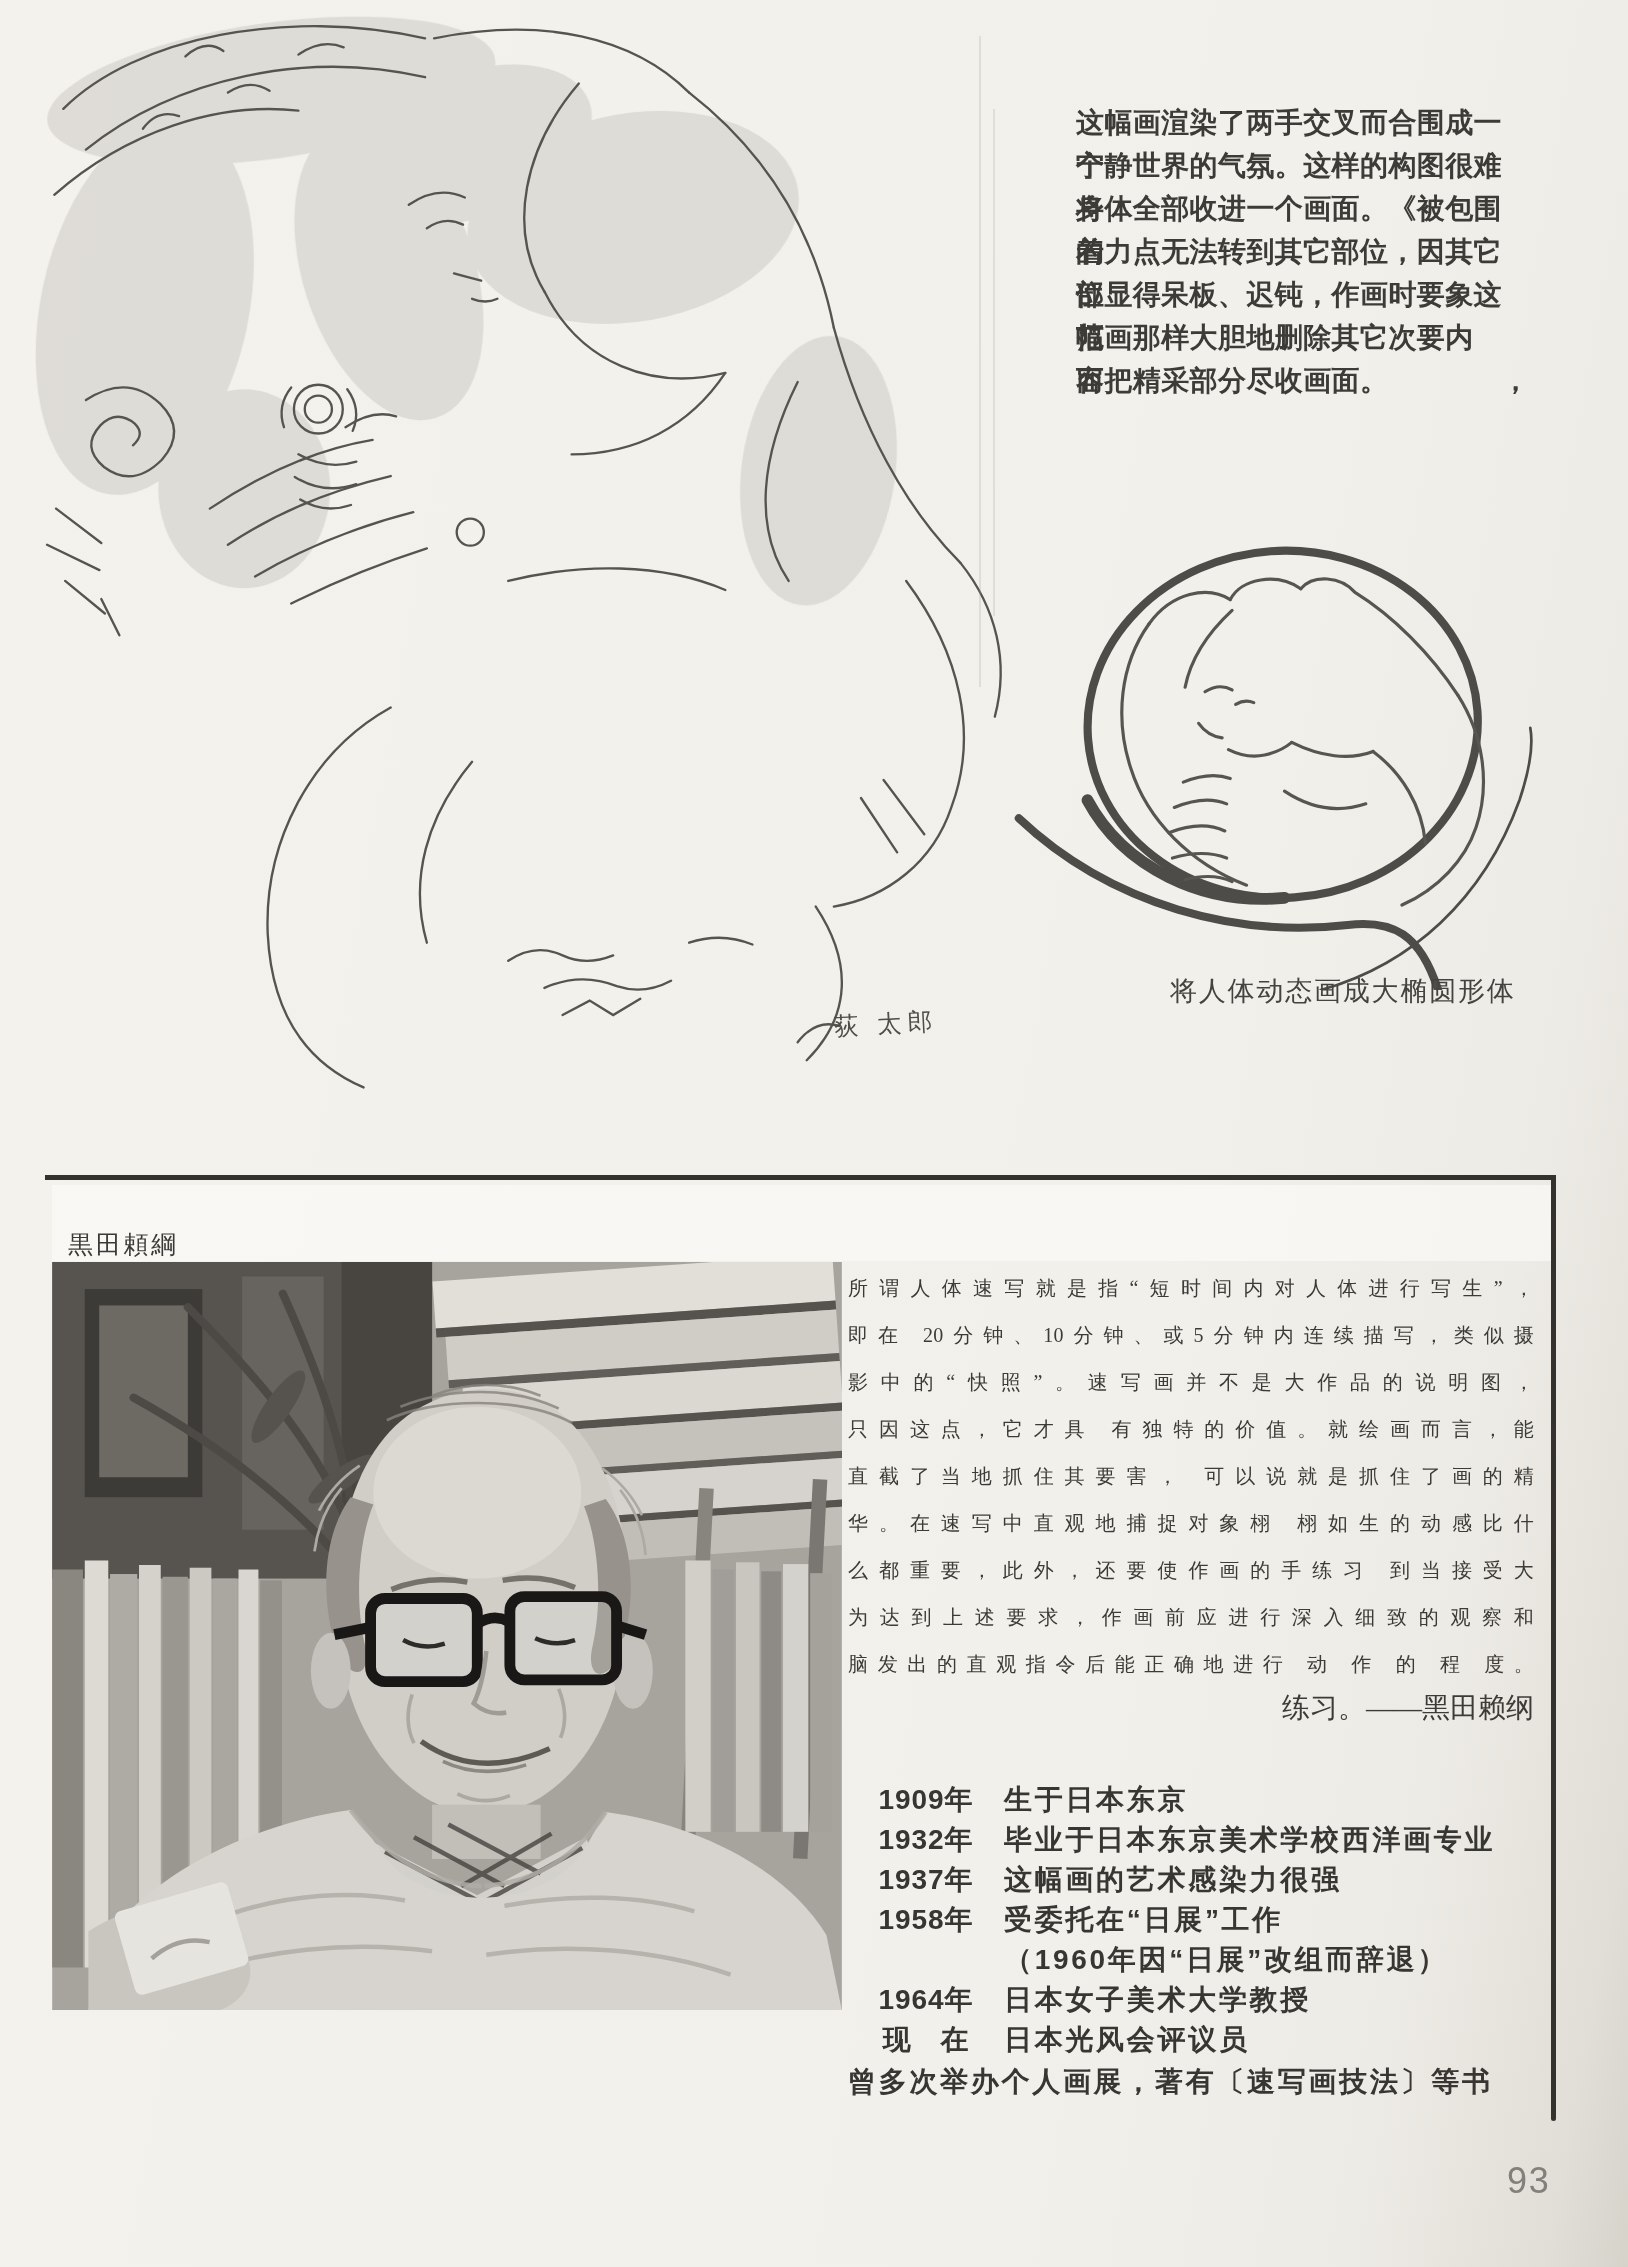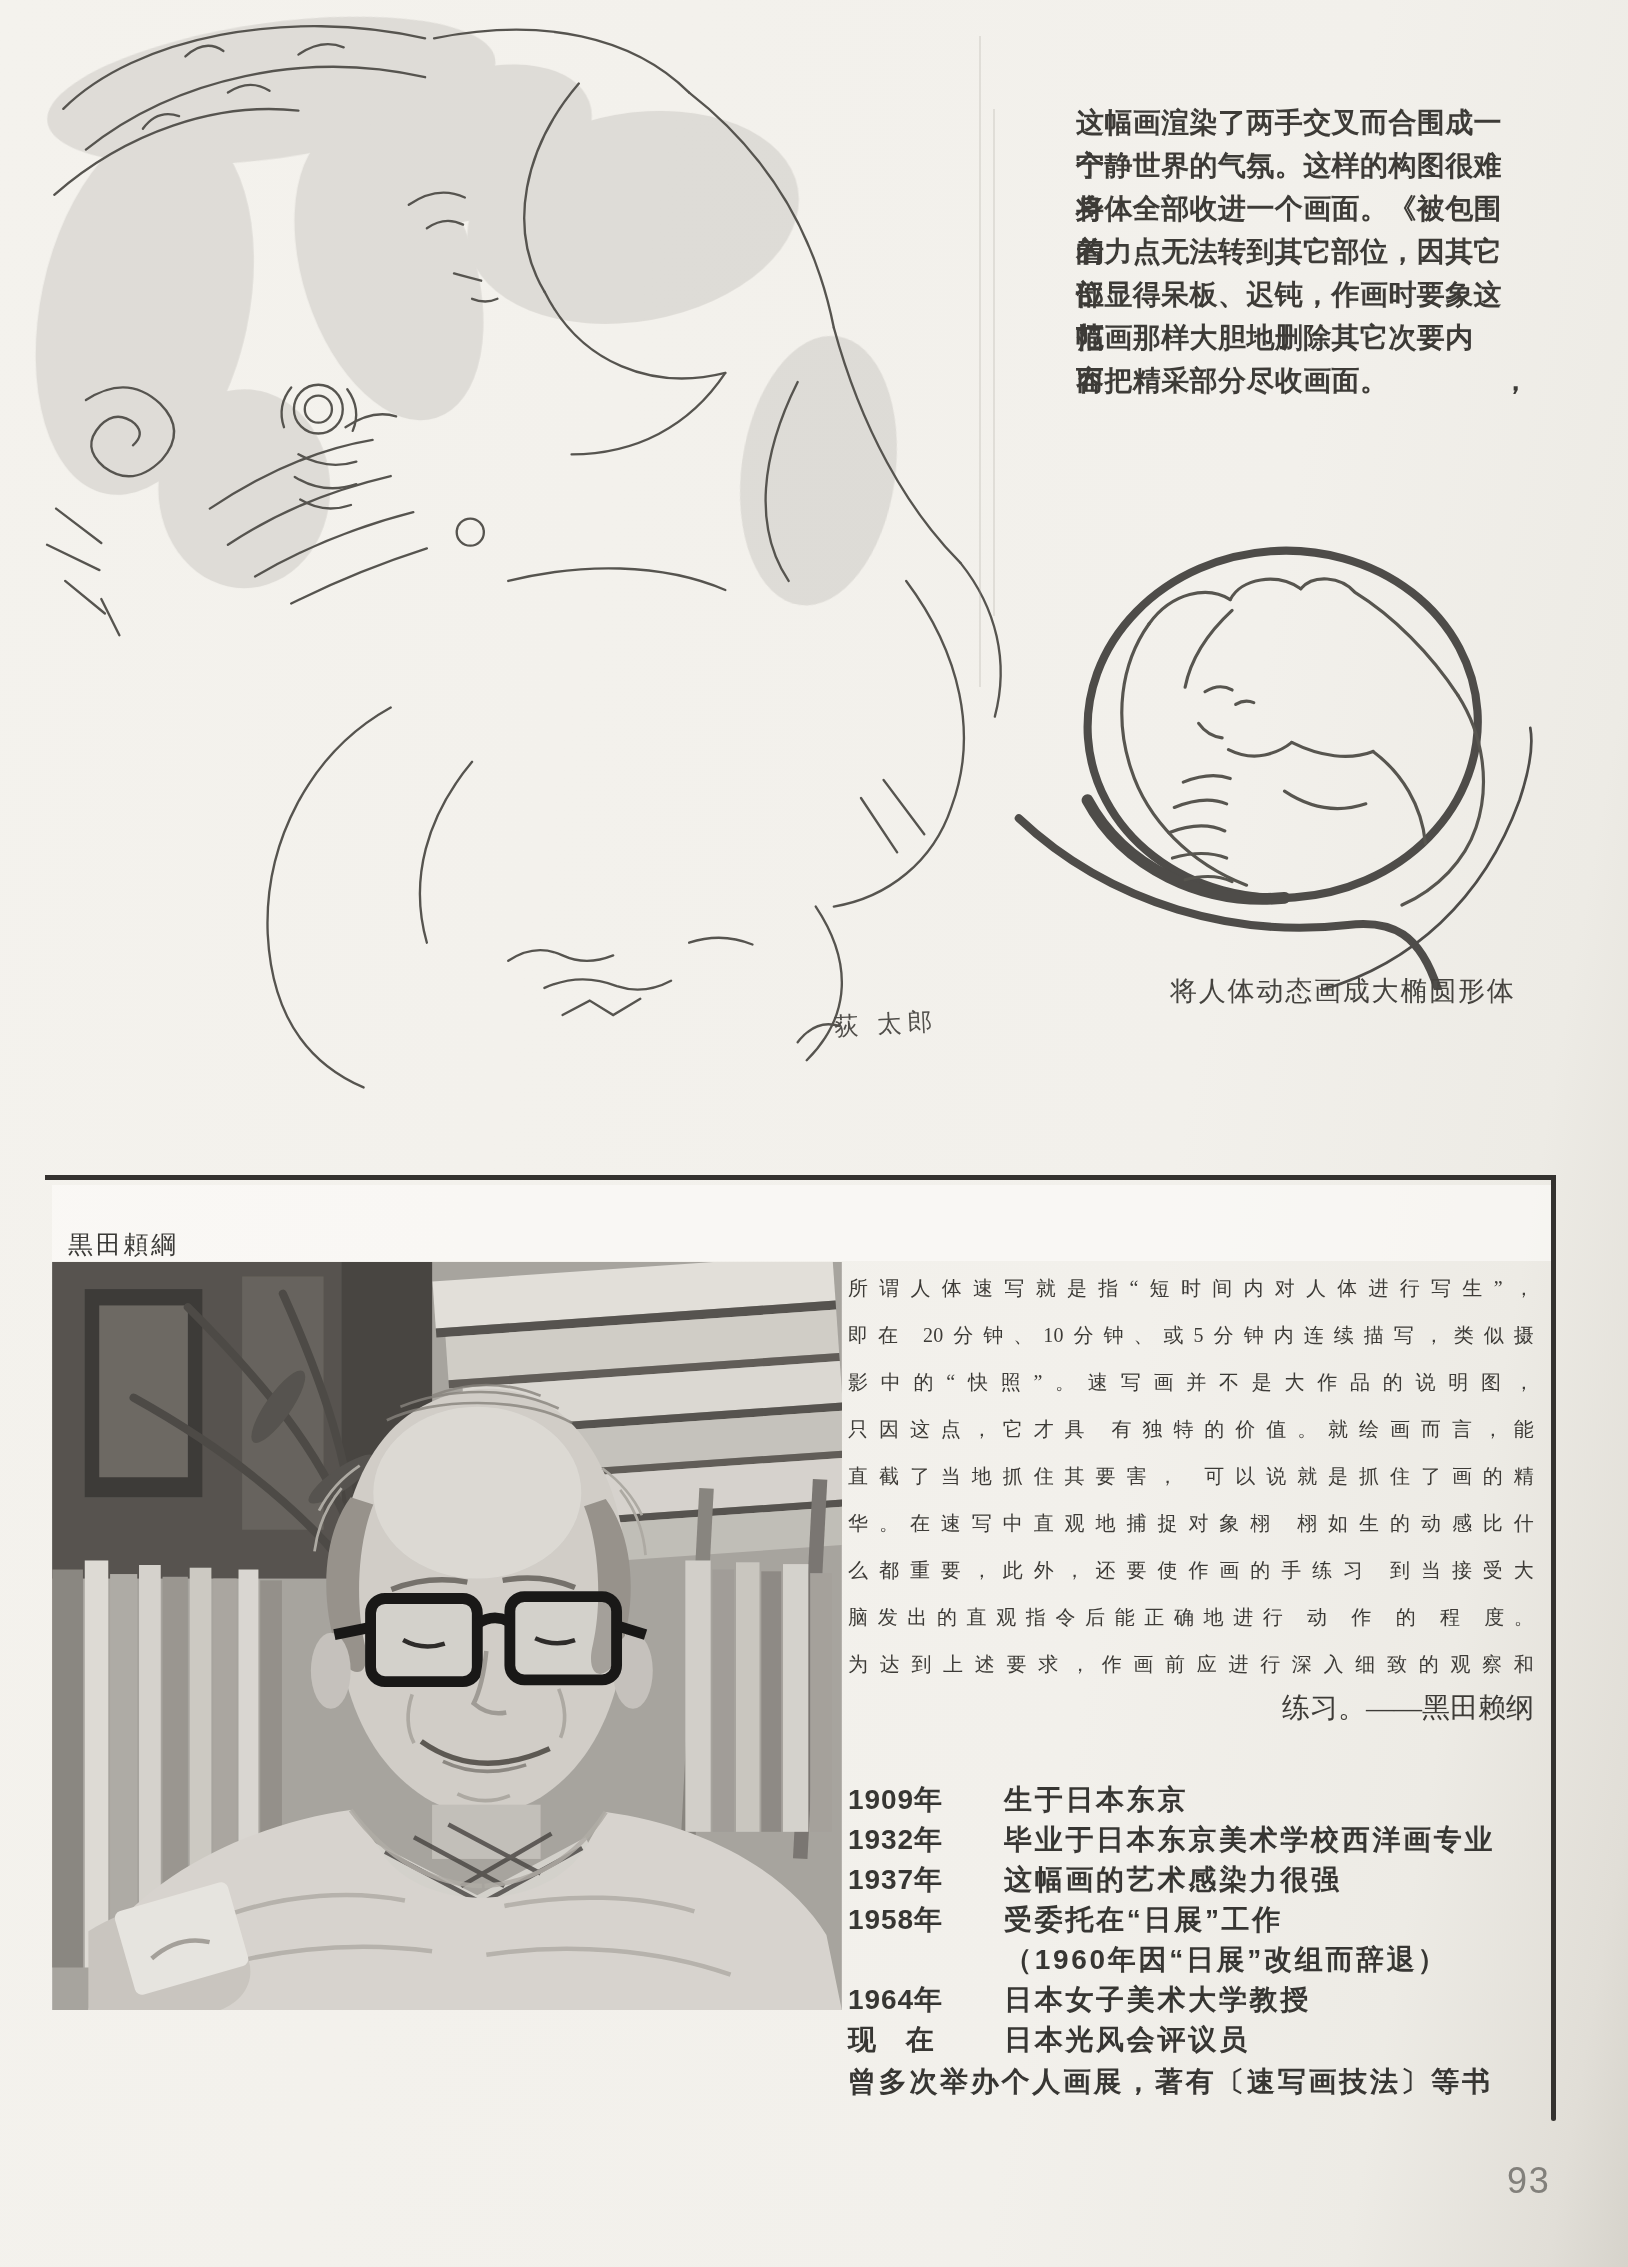--- a/index.html
+++ b/index.html
@@ -18,21 +18,21 @@
   .bio-para .pline{height:47px;line-height:47px;}
   .bio-last-row{position:absolute;left:848px;top:1684px;width:686px;font-size:28px;height:47px;line-height:47px;display:flex;justify-content:flex-end;}
   .oval-caption{position:absolute;left:1170px;top:973px;font-size:27px;letter-spacing:1.8px;color:#45433f;}
   .sketch-sig{position:absolute;left:834px;top:1008px;font-size:24.4px;color:#504e4a;letter-spacing:6.3px;transform:rotate(-3deg);}
   .box-top-border{position:absolute;left:45px;top:1175px;width:1510px;height:4.5px;background:#34322f;}
   .box-right-border{position:absolute;left:1551px;top:1175px;width:4.5px;height:946px;background:#34322f;border-radius:0 0 2.7px 2.7px;}
   .label-band{position:absolute;left:52px;top:1185px;width:1499px;height:76px;background:rgba(253,252,250,.6);}
   .bio-label{position:absolute;left:68px;top:1228px;font-family:"Liberation Sans","DejaVu Sans",sans-serif;font-size:25px;letter-spacing:2.7px;color:#3b3a37;}
   .timeline{position:absolute;left:848px;top:1780px;width:688px;font-family:"Liberation Sans","DejaVu Sans",sans-serif;font-weight:bold;font-size:28px;color:#373633;letter-spacing:2.7px;}
   .trow{display:flex;height:40px;align-items:center;}
-  .tyear{width:156px;flex:none;letter-spacing:0.9px;}
+  .tyear{width:156px;flex:none;letter-spacing:0.9px;text-align:center;}
   .ttext{white-space:nowrap;}
   .timeline-footer{position:absolute;left:848px;top:2063px;font-family:"Liberation Sans","DejaVu Sans",sans-serif;font-weight:bold;font-size:28px;letter-spacing:2.7px;color:#373633;white-space:nowrap;}
   .page-number{position:absolute;left:1507px;top:2160px;font-size:36px;color:#82807b;font-family:"Liberation Sans","DejaVu Sans",sans-serif;letter-spacing:1.8px;}
   .svg-abs{position:absolute;}
   .artifact{position:absolute;background:rgba(158,154,146,.22);}
 </style>
 </head>
 <body>
 
 <div class="page">
@@ -264,22 +264,22 @@
   </svg>
 
   <div class="para bio-para justify-all">
       <div class="pline">所谓人体速写就是指“短时间内对人体进行写生”，</div>
       <div class="pline">即在 20分钟、10分钟、或5分钟内连续描写，类似摄</div>
       <div class="pline">影中的“快照”。速写画并不是大作品的说明图，</div>
       <div class="pline">只因这点，它才具 有独特的价值。就绘画而言，能</div>
       <div class="pline">直截了当地抓住其要害， 可以说就是抓住了画的精</div>
       <div class="pline">华。在速写中直观地捕捉对象栩 栩如生的动感比什</div>
       <div class="pline">么都重要，此外，还要使作画的手练习 到当接受大</div>
+      <div class="pline">为达到上述要求，作画前应进行深入细致的观察和</div>
       <div class="pline">脑发出的直观指令后能正确地进行 动 作 的 程 度。</div>
-      <div class="pline">为达到上述要求，作画前应进行深入细致的观察和</div>
     </div>
   <div class="bio-last-row">
     <span>练习。</span>
     <span class="attribution">——黑田赖纲</span>
   </div>
 
   <div class="timeline">
       <div class="trow">
       <span class="tyear">1909年</span>
       <span class="ttext">生于日本东京</span>

